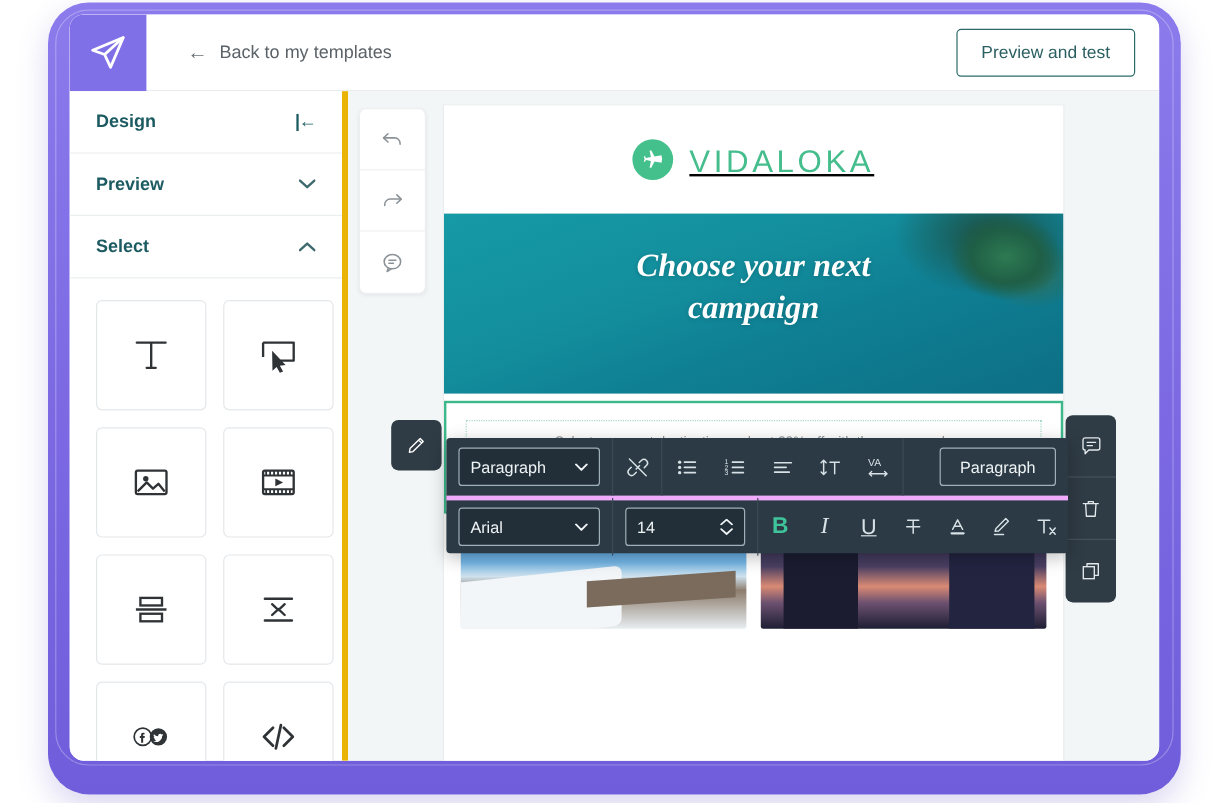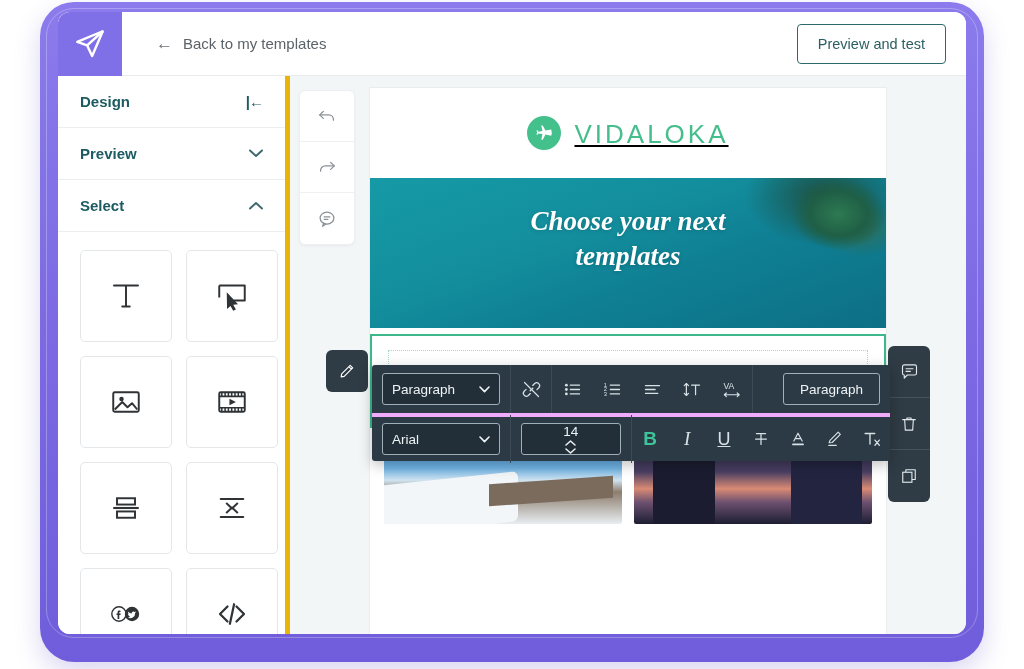--- a/index.html
+++ b/index.html
@@ -212,21 +212,21 @@
   }
   .tt-row { display: flex; align-items: center; height: 48px; justify-content: center; }
   .tt-row + .tt-row { border-top: 4px solid #f0abfc; }
   .tt-sep { width: 1px; height: 48px; background: #3b4a55; }
   .tt-select {
     margin: 0 10px; height: 32px; min-width: 118px;
     border: 1px solid #9fb0b8; border-radius: 3px; background: #222f38;
     color: #eef3f5; font-size: 13.5px; display: flex; align-items: center;
     justify-content: space-between; padding: 0 9px; cursor: pointer;
   }
-  .tt-select.narrow { min-width: 100px; flex-direction: column; }
+  .tt-select.narrow { min-width: 100px; }
   .tt-ico {
     width: 40px; height: 48px; display: flex; align-items: center;
     justify-content: center; cursor: pointer;
   }
   .tt-btn {
     margin-left: auto; margin-right: 10px; height: 32px;
     border: 1px solid #9fb0b8; border-radius: 3px; color: #eef3f5;
     font-size: 13.5px; padding: 0 16px; display: flex; align-items: center;
     cursor: pointer; background: transparent;
     font-family: "Liberation Sans", sans-serif;
@@ -359,21 +359,21 @@
               <path d="M21 13.5 L13.8 12.2 L10.4 18.6 L8.6 18.6 L10 11.6 L5 10.7 L3.8 12.4 L2.6 12.4 L3.4 9.6 L2.6 6.8 L3.8 6.8 L5 8.5 L10 7.6 L8.6 0.8 L10.4 0.8 L13.8 7.1 L21 5.8 Q22.4 9.6 21 13.5 Z" fill="#fff" transform="translate(0.5,2.2) scale(0.96)"></path>
             </svg>
           </span>
           <span class="brand-name">VIDALOKA</span>
         </div>
       </div>
 
       <div class="hero">
         <div class="hero-title">
           <div>Choose your next</div>
-          <div>templates</div>
+          <div>campaign</div>
         </div>
       </div>
 
       <div class="promo-block">
         <div class="edit-handle">
           <svg width="20" height="20" viewBox="0 0 24 24">
             <path d="M5 19 L5.6 15.4 L15.8 5.2 L18.8 8.2 L8.6 18.4 Z M14.2 6.8 L17.2 9.8" fill="none" stroke="#fff" stroke-width="1.4" stroke-linejoin="round"></path>
           </svg>
         </div>
 

